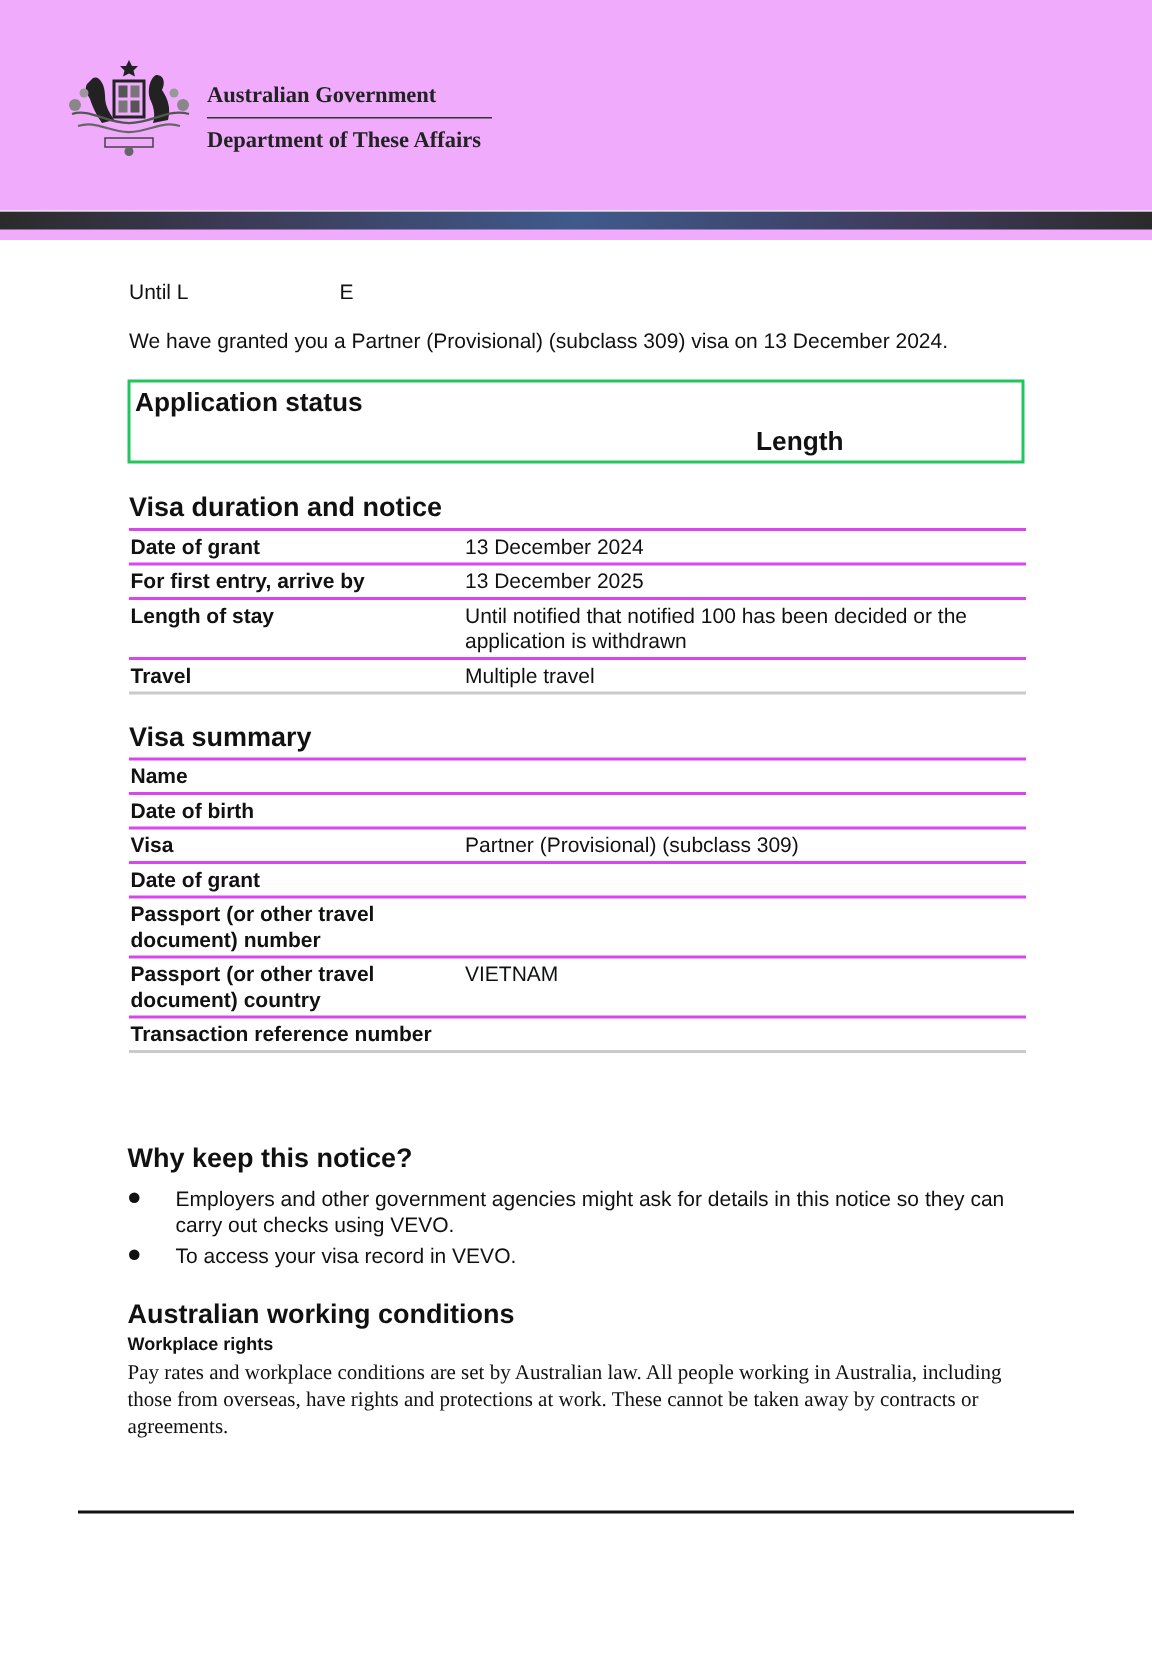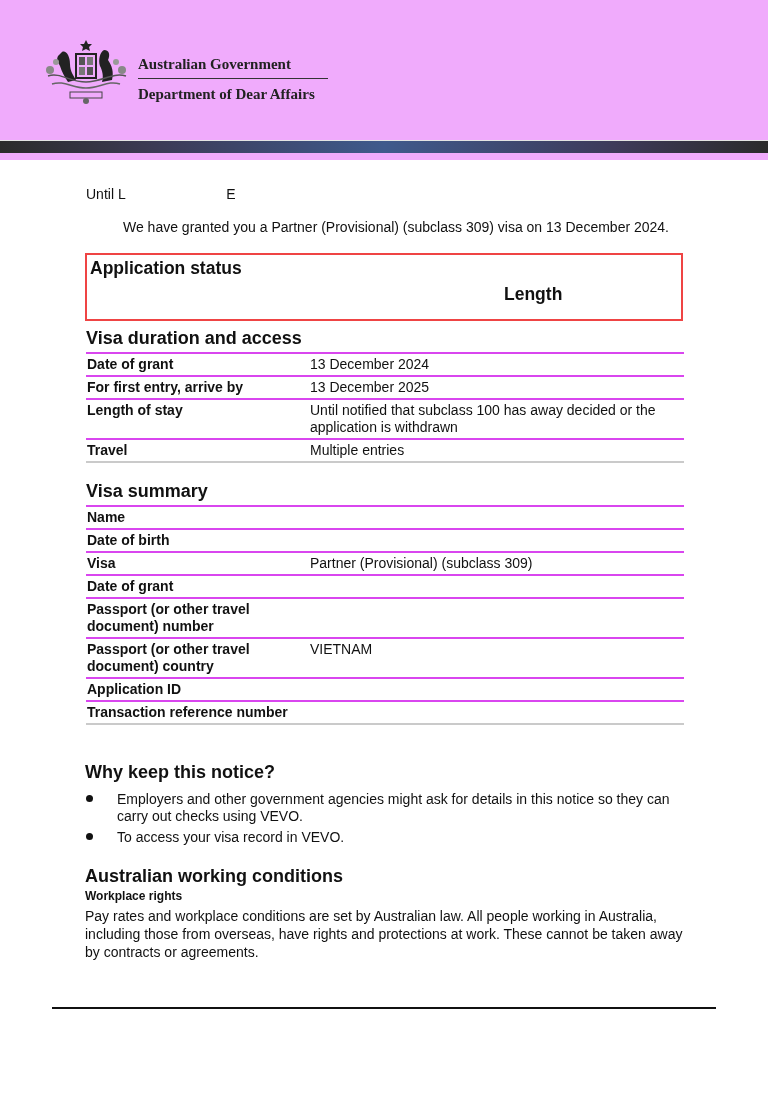--- a/index.html
+++ b/index.html
@@ -22,24 +22,24 @@
       position: absolute; left: 138px; top: 86px;
       font-family: "Liberation Serif", serif; font-weight: bold; font-size: 15px; color: #222;
     }
     .banner {
       position: absolute; left: 0; top: 140px; width: 768px; height: 12px;
       background: linear-gradient(to right, #2b2b2b 0%, #3c3a55 20%, #3f5a8c 50%, #3e3a5a 80%, #2b2b2b 100%);
       border-top: 1px solid #e4e4e4;
     }
     .content { position: absolute; left: 86px; top: 0; width: 598px; }
     .salutation { position: absolute; top: 186px; font-size: 14px; white-space: pre; }
-    .intro { position: absolute; top: 219px; font-size: 14px; width: 620px; text-align: center; }
+    .intro { position: absolute; top: 219px; font-size: 14px; width: 620px; }
     .status-box {
       position: absolute; left: -1px; top: 253px; width: 592px; height: 52px;
-      border: 2px solid #ef4444; padding: 0 0 12px 2px;
+      border: 2px solid #22c55e; padding: 0 0 0 2px;
     }
     .status-heading { position: absolute; left: 3px; top: 3px; font-size: 17.5px; font-weight: bold; }
     .status-label { position: absolute; left: 3px; top: 29px; font-size: 17.5px; }
     .status-value { position: absolute; left: 417px; top: 29px; font-size: 17.5px; font-weight: bold; }
     .section-title { position: absolute; font-size: 18px; font-weight: bold; }
     table.kv {
       position: absolute; left: 0; width: 598px; border-collapse: collapse;
       font-size: 14px;
     }
     table.kv td {
@@ -47,21 +47,21 @@
     }
     table.kv tr:last-child td { border-bottom: 2px solid #cacaca; }
     table.kv td.k { width: 222px; font-weight: bold; padding-left: 1px; }
     table.kv td.v { padding-left: 0; }
     .bullets { position: absolute; top: 791px; left: 0; width: 600px; margin: 0; padding: 0; list-style: none; font-size: 14px; }
     .bullets li { position: relative; padding-left: 31px; line-height: 17px; margin-bottom: 4px; }
     .bullets li .dot {
       position: absolute; left: 0px; top: 4px; width: 7px; height: 7px; border-radius: 50%; background: #111;
     }
     .sub-title { position: absolute; top: 889px; font-size: 12px; font-weight: bold; }
-    .para { position: absolute; top: 907px; width: 600px; font-size: 14px; line-height: 18px; }
+    .para { position: absolute; top: 907px; width: 600px; font-size: 14px; line-height: 18px; font-family: Liberation Serif, serif; }
     .footer-rule { position: absolute; left: 52px; top: 1007px; width: 664px; height: 2px; background: #111; }
   </style>
 </head>
 <body>
 
 <div class="header">
   <svg class="crest" viewBox="0 0 92 68">
     <polygon points="46,2 48,6 52,6 49,9 50,13 46,11 42,13 43,9 40,6 44,6" fill="#222"></polygon>
     <rect x="36" y="16" width="20" height="24" fill="none" stroke="#222" stroke-width="2"></rect>
     <rect x="39" y="19" width="6" height="8" fill="#555"></rect>
@@ -74,51 +74,51 @@
     <path d="M12 46 C24 42 32 50 46 50 C60 50 68 42 80 46" fill="none" stroke="#666" stroke-width="1.5"></path>
     <circle cx="10" cy="32" r="4" fill="#888"></circle>
       <circle cx="82" cy="32" r="4" fill="#888"></circle>
     <circle cx="16" cy="24" r="3" fill="#999"></circle>
       <circle cx="76" cy="24" r="3" fill="#999"></circle>
     <rect x="30" y="54" width="32" height="6" fill="none" stroke="#444" stroke-width="1"></rect>
     <circle cx="46" cy="63" r="3" fill="#666"></circle>
   </svg>
   <div class="gov-title">Australian Government</div>
   <div class="gov-rule"></div>
-  <div class="dept-title">Department of Dear Affairs</div>
+  <div class="dept-title">Department of These Affairs</div>
 </div>
 <div class="banner"></div>
 
 <div class="content">
   <div class="salutation">Until L                          E</div>
   <div class="intro">We have granted you a Partner (Provisional) (subclass 309) visa on 13 December 2024.</div>
 
   <div class="status-box">
     <div class="status-heading">Application status</div>
     <div class="status-value">Length</div>
   </div>
 
-  <div class="section-title" style="top:328px;">Visa duration and access</div>
+  <div class="section-title" style="top:328px;">Visa duration and notice</div>
   <table class="kv" style="top:352px;">
     <tbody>
       <tr>
           <td class="k">Date of grant</td>
           <td class="v">13 December 2024</td>
         </tr>
       <tr>
           <td class="k">For first entry, arrive by</td>
           <td class="v">13 December 2025</td>
         </tr>
       <tr>
           <td class="k">Length of stay</td>
-          <td class="v">Until notified that subclass 100 has away decided or the application is withdrawn</td>
+          <td class="v">Until notified that notified 100 has been decided or the application is withdrawn</td>
         </tr>
       <tr>
           <td class="k">Travel</td>
-          <td class="v">Multiple entries</td>
+          <td class="v">Multiple travel</td>
         </tr>
     </tbody>
   </table>
 
   <div class="section-title" style="top:481px;">Visa summary</div>
   <table class="kv" style="top:505px;">
     <tbody>
       <tr>
           <td class="k">Name</td>
           <td class="v"></td>
@@ -137,24 +137,20 @@
         </tr>
       <tr>
           <td class="k" style="width:200px;padding-right:22px;">Passport (or other travel document) number</td>
           <td class="v"></td>
         </tr>
       <tr>
           <td class="k" style="width:200px;padding-right:22px;">Passport (or other travel document) country</td>
           <td class="v">VIETNAM</td>
         </tr>
       <tr>
-          <td class="k">Application ID</td>
-          <td class="v"></td>
-        </tr>
-      <tr>
           <td class="k">Transaction reference number</td>
           <td class="v"></td>
         </tr>
     </tbody>
   </table>
 
   <div class="section-title" style="top:762px; left:-1px;">Why keep this notice?</div>
   <ul class="bullets">
     <li><span class="dot"></span><span>Employers and other government agencies might ask for details in this notice so they can carry out checks using VEVO.</span></li>
     <li><span class="dot"></span><span>To access your visa record in VEVO.</span></li>

